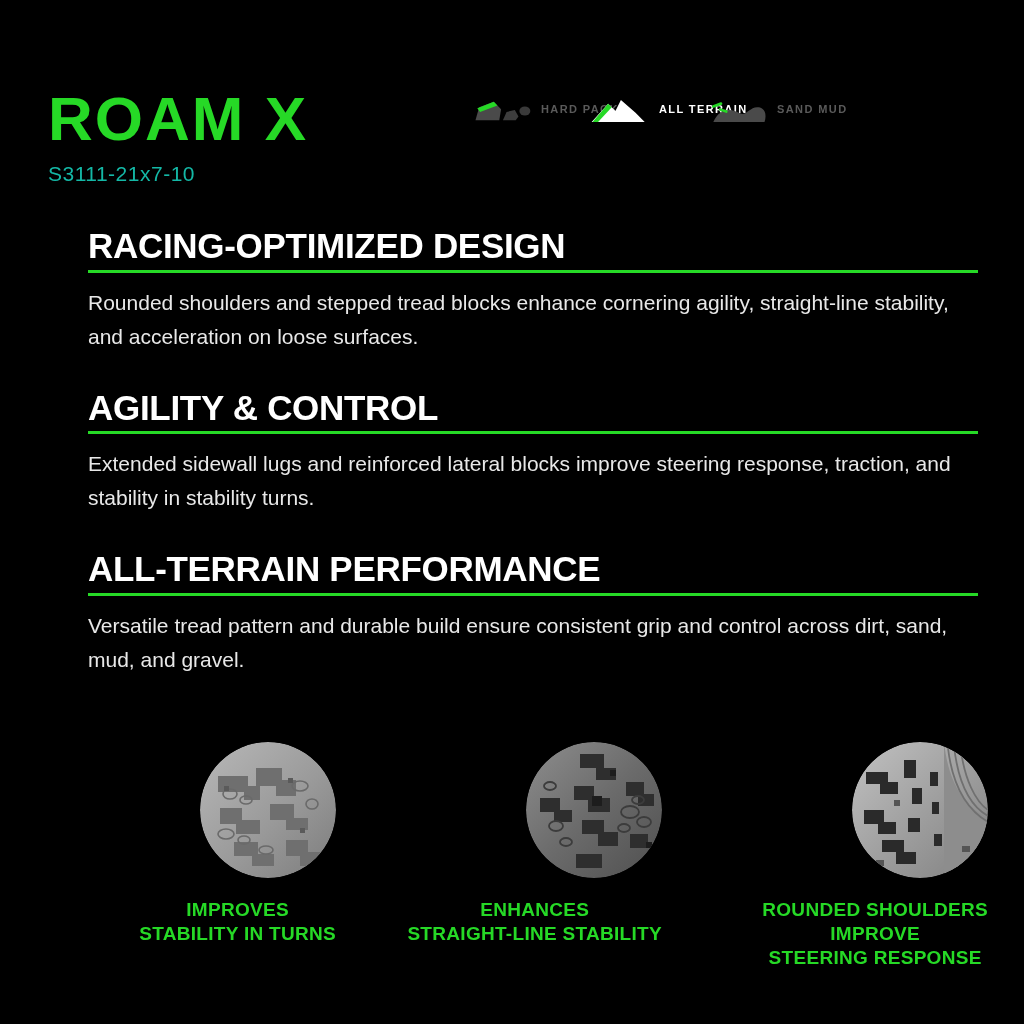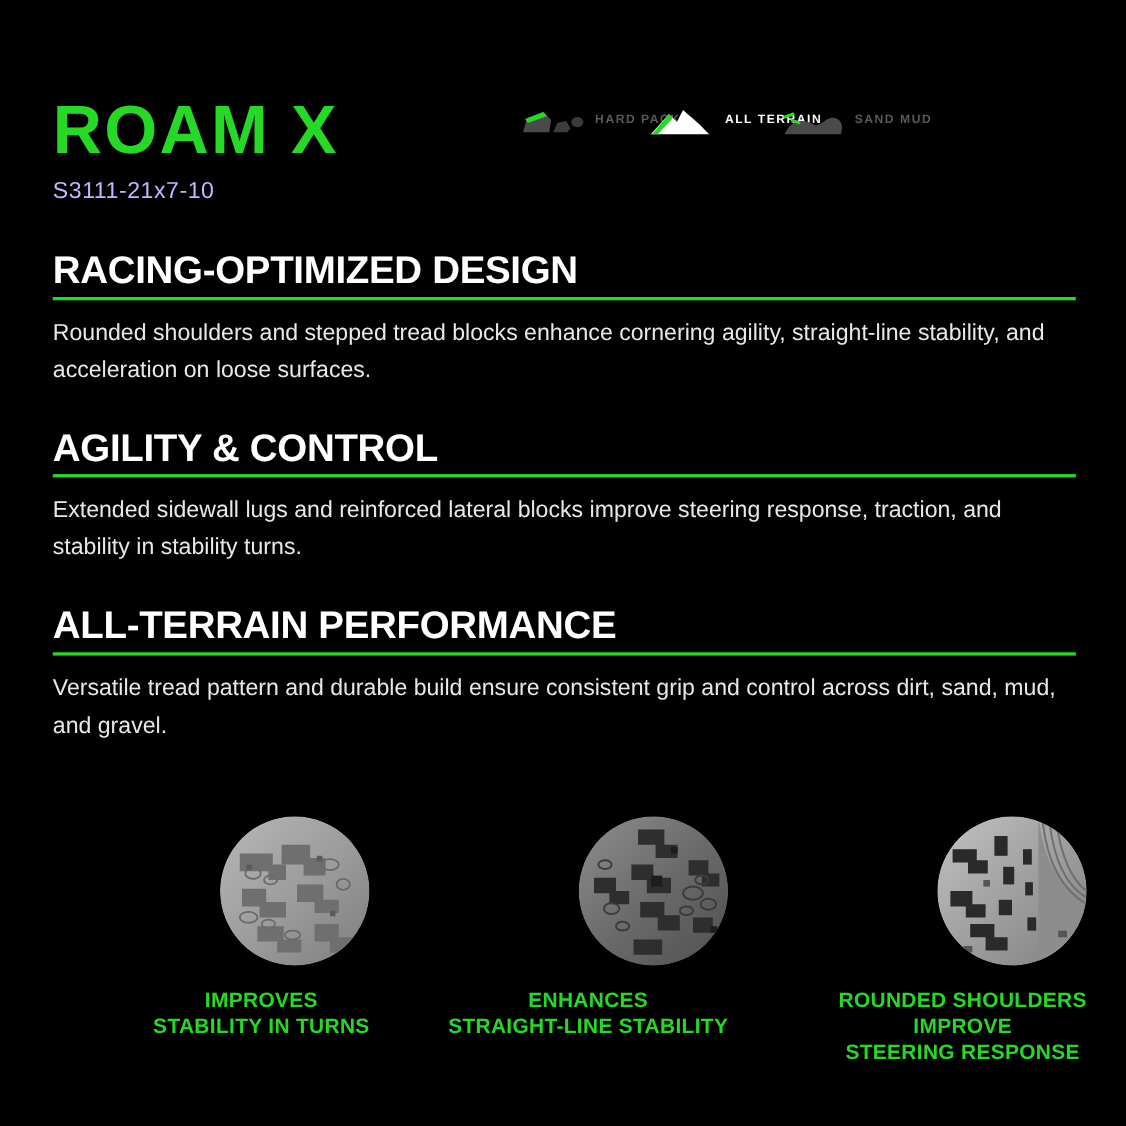--- a/index.html
+++ b/index.html
@@ -21,21 +21,21 @@
     color:#26d926;
     line-height:1;
     font-stretch:condensed;
     transform:scaleX(1.0);
     transform-origin:left top;
   }
   .model-code {
     margin-top:12px;
     font-size:21px;
     font-weight:300;
-    color:#c4b5fd;
+    color:#14b8a6;
     letter-spacing:0.5px;
   }
 
   
   .terrain-row {
     position:absolute; right:40px; top:92px;
     display:flex; align-items:flex-end; gap:28px;
   }
   .terrain-item {
     width:90px;
@@ -43,21 +43,21 @@
   }
   .terrain-icon { height:34px; display:flex; align-items:flex-end; justify-content:center; }
   .terrain-label {
     font-size:11px; font-weight:bold; letter-spacing:1.4px;
     color:#5a5a5a; white-space:nowrap;
   }
   .terrain-item.active .terrain-label { color:#ffffff; }
 
   
   .sections { position:absolute; left:48px; top:228px; width:930px; }
-  .section { margin-bottom:36px; }
+  .section { margin-bottom:36px;margin-left:40px; }
   .section:last-child { margin-bottom:0; }
   .section-head { position:relative; padding-bottom:9px; margin-bottom:13px; }
   .section-head .rule {
     position:absolute; left:0; right:0; bottom:0;
     height:3px; background:#26d926;
   }
   .section-title {
     position:relative;
     display:inline-block;
     font-size:35px;

